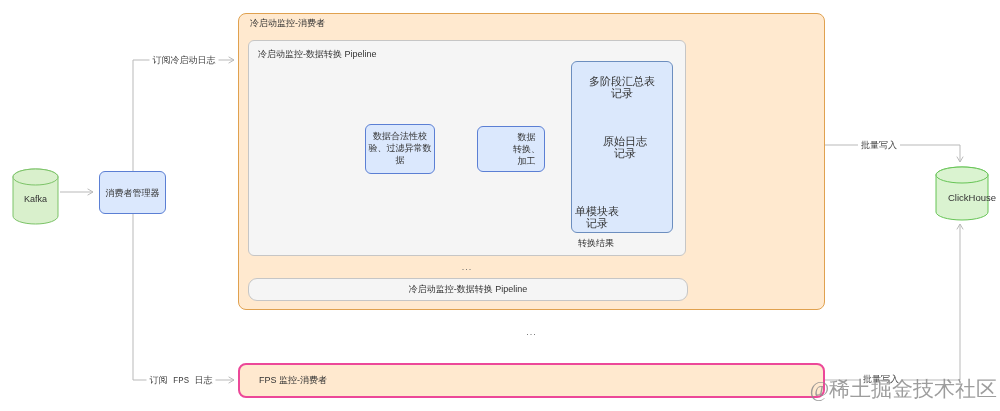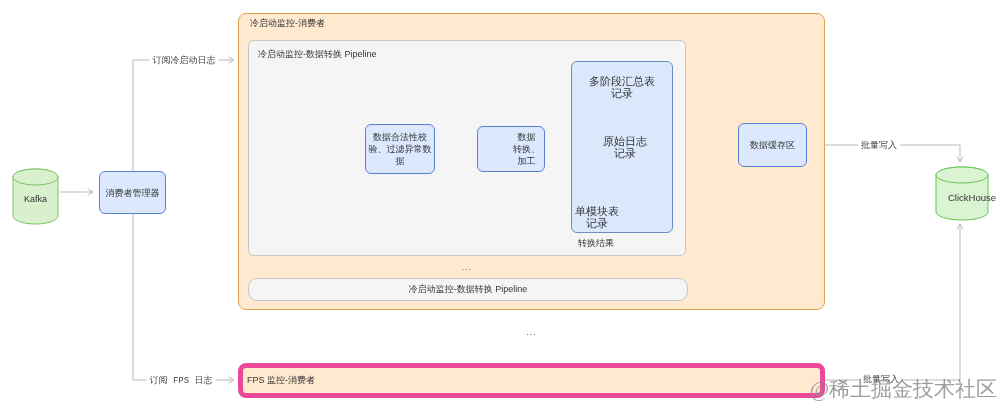--- a/index.html
+++ b/index.html
@@ -5,22 +5,22 @@
   html,body{margin:0;padding:0;background:#fff;}
   #canvas{position:relative;width:1000px;height:411px;background:#ffffff;overflow:hidden;
           font-family:"Liberation Sans","DejaVu Sans",sans-serif;color:#333;}
   .abs{position:absolute;box-sizing:border-box;}
   svg#wires{position:absolute;left:0;top:0;width:1000px;height:411px;}
   
   .orange-box{background:#ffe9cf;border:1px solid #e0a14f;border-radius:8px;}
   .gray-box{background:#f5f5f5;border:1px solid #c6c6c6;border-radius:6px;}
   .gray-bar{background:#f5f5f5;border:1px solid #c6c6c6;border-radius:9px;
             display:flex;align-items:center;justify-content:center;font-size:9px;color:#333;}
-  .orange-bar{background:#ffe9cf;border:5px solid #ec4899;border-radius:8px;
-              display:flex;align-items:center;font-size:9px;color:#333;padding-left:4px;}
+  .orange-bar{background:#ffe9cf;border:2px solid #ec4899;border-radius:8px;
+              display:flex;align-items:center;font-size:9px;color:#333;padding-left:19px;}
   .blue-node{background:#dbe8fd;border:1px solid #5b7fd4;border-radius:6px;
              display:flex;flex-direction:column;align-items:center;justify-content:center;
              font-size:9px;line-height:12px;color:#333;text-align:center;}
   .blue-container{background:#dbe8fc;border:1px solid #6c8ebf;border-radius:6px;}
   .box-title{font-size:9px;color:#333;white-space:nowrap;}
   .doc-label{display:flex;flex-direction:column;align-items:center;justify-content:center;
              font-size:11px;line-height:12px;color:#333;text-align:center;}
   .elabel{position:absolute;transform:translate(-50%,-50%);background:#ffffff;
           padding:0 3px;font-size:9px;color:#444;white-space:nowrap;font-family:Liberation Mono, monospace;}
   .node-label{display:flex;align-items:center;justify-content:center;
@@ -70,21 +70,21 @@
         <path d="M588,183 L662,183 L662,217 Q642.02,208 622.04,217 Q604.28,225 588,218 Z" fill="#f1e4fb" stroke="#8f63ce" stroke-width="1"></path>
       </g>
   </svg>
 
   <div class="abs orange-box" style="left:238px;top:13px;width:587px;height:297px;"></div>
   <div class="abs box-title" style="left:250px;top:17px;">冷启动监控-消费者</div>
 
   <div class="abs gray-box" style="left:248px;top:40px;width:438px;height:216px;"></div>
   <div class="abs box-title" style="left:258px;top:48px;">冷启动监控-数据转换 Pipeline</div>
 
-  <div class="abs blue-node" style="left:365px;top:124px;width:70px;height:50px;">
+  <div class="abs blue-node" style="left:365px;top:124px;width:70px;height:50px;font-family:Liberation Mono, monospace;">
     <span>数据合法性校</span>
     <span>验、过滤异常数</span>
     <span>据</span>
   </div>
   <div class="abs blue-node" style="left:477px;top:126px;width:68px;height:46px;padding-left:31px;">
     <span>数据</span>
     <span>转换、加工</span>
   </div>
 
   <div class="abs blue-container" style="left:571px;top:61px;width:102px;height:172px;"></div>
@@ -98,21 +98,20 @@
   </div>
   <div class="abs doc-label" style="left:560px;top:183px;width:74px;height:36px;margin-top:16px;">
     <span>单模块表</span>
     <span>记录</span>
   </div>
   <div class="abs node-label" style="left:545px;top:237px;width:102px;">转换结果</div>
 
   <div class="abs ellipsis" style="left:248px;top:262px;width:438px;text-align:center;">...</div>
   <div class="abs gray-bar" style="left:248px;top:278px;width:440px;height:23px;">冷启动监控-数据转换 Pipeline</div>
 
-  <div class="abs blue-node" style="left:738px;top:123px;width:69px;height:44px;">数据缓存区</div>
 
   <div class="abs ellipsis" style="left:238px;top:327px;width:587px;text-align:center;">...</div>
 
   <div class="abs orange-bar" style="left:238px;top:363px;width:587px;height:35px;">FPS 监控-消费者</div>
 
   <div class="abs node-label" style="left:13px;top:194px;width:45px;">Kafka</div>
   <div class="abs blue-node" style="left:99px;top:171px;width:67px;height:43px;">消费者管理器</div>
 
   <div class="abs node-label" style="left:936px;top:192px;width:52px;font-size:9.5px;padding-left:20px;">ClickHouse</div>
 

